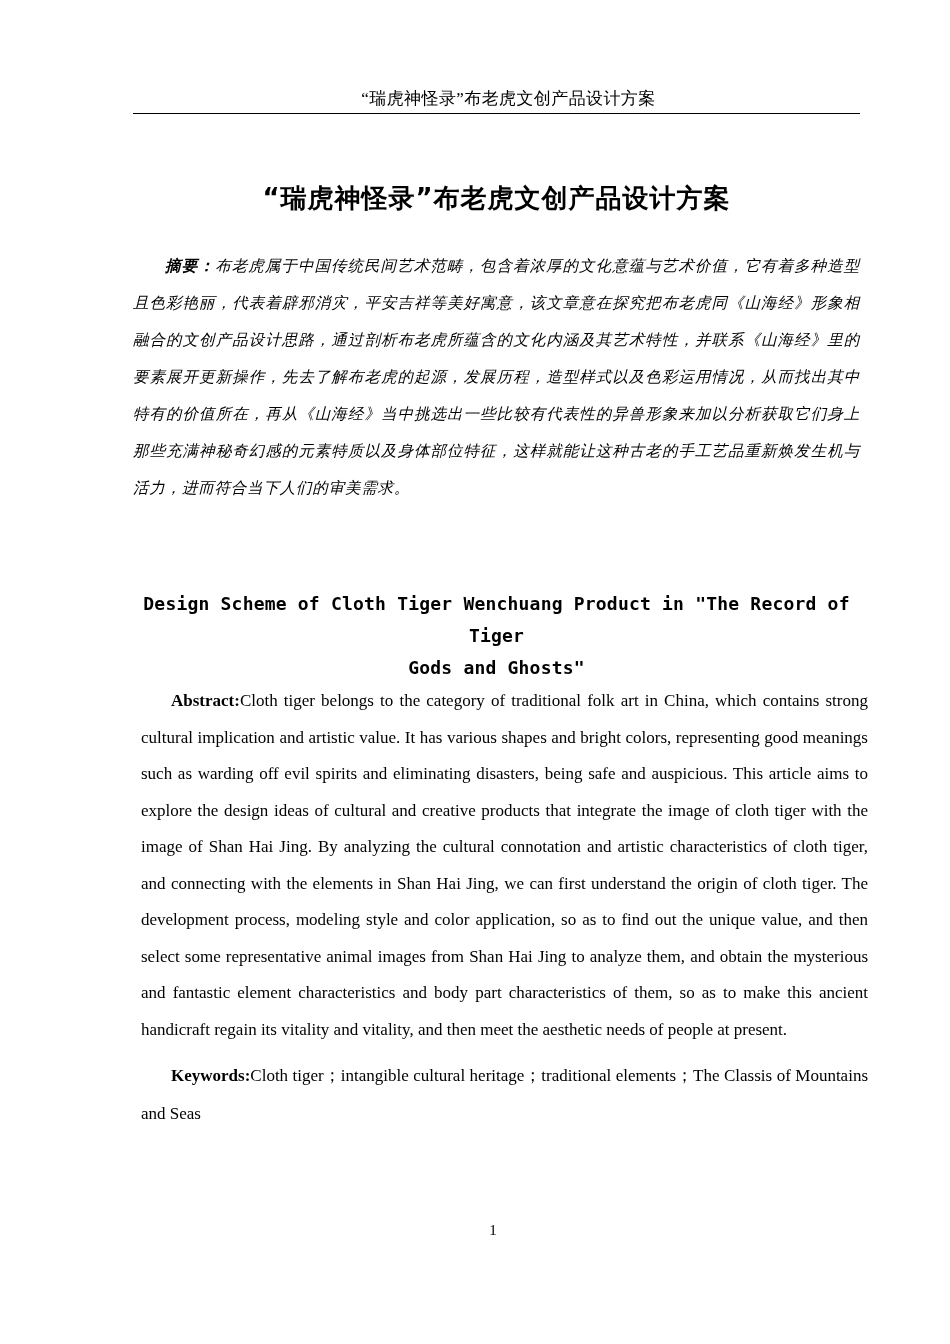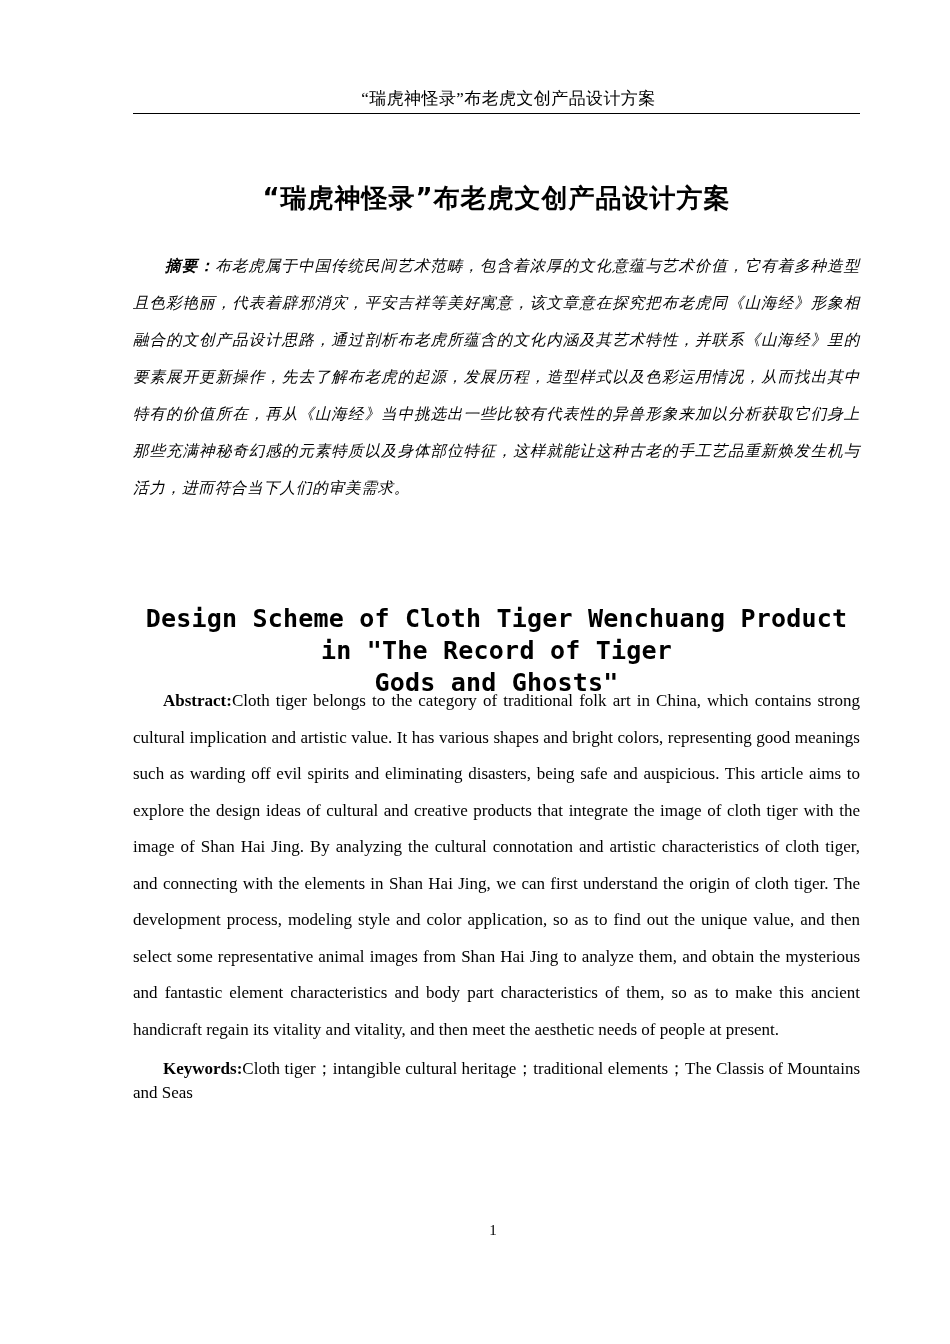--- a/index.html
+++ b/index.html
@@ -97,48 +97,47 @@
 
   
   .en-title {
     position: absolute;
     left: 133px;
     top: 588px;
     width: 727px;
     text-align: center;
     font-family: "DejaVu Sans Mono", "Liberation Mono", monospace;
     font-weight: 700;
-    font-size: 25px;
+    font-size: 18px;
     line-height: 32px;
     letter-spacing: 0.2px;
-    margin-top: 15px;
   }
 
   
   .en-block {
     position: absolute;
-    left: 133px;
+    left: 141px;
     top: 683px;
     width: 727px;
   }
   .en-para {
     font-family: "Liberation Serif", "DejaVu Serif", serif;
     font-size: 17px;
     line-height: 36.5px;
     text-align: justify;
     text-indent: 30px;
     margin: 0;
   }
   .en-label {
     font-weight: 700;
   }
   .en-keywords {
     font-family: "Liberation Serif", "DejaVu Serif", serif;
     font-size: 17px;
-    line-height: 24px;
+    line-height: 38px;
     text-align: justify;
     text-indent: 30px;
     margin: 9px 0 0 0;
   }
 
   
   .page-number {
     position: absolute;
     left: 0;
     top: 1222px;

